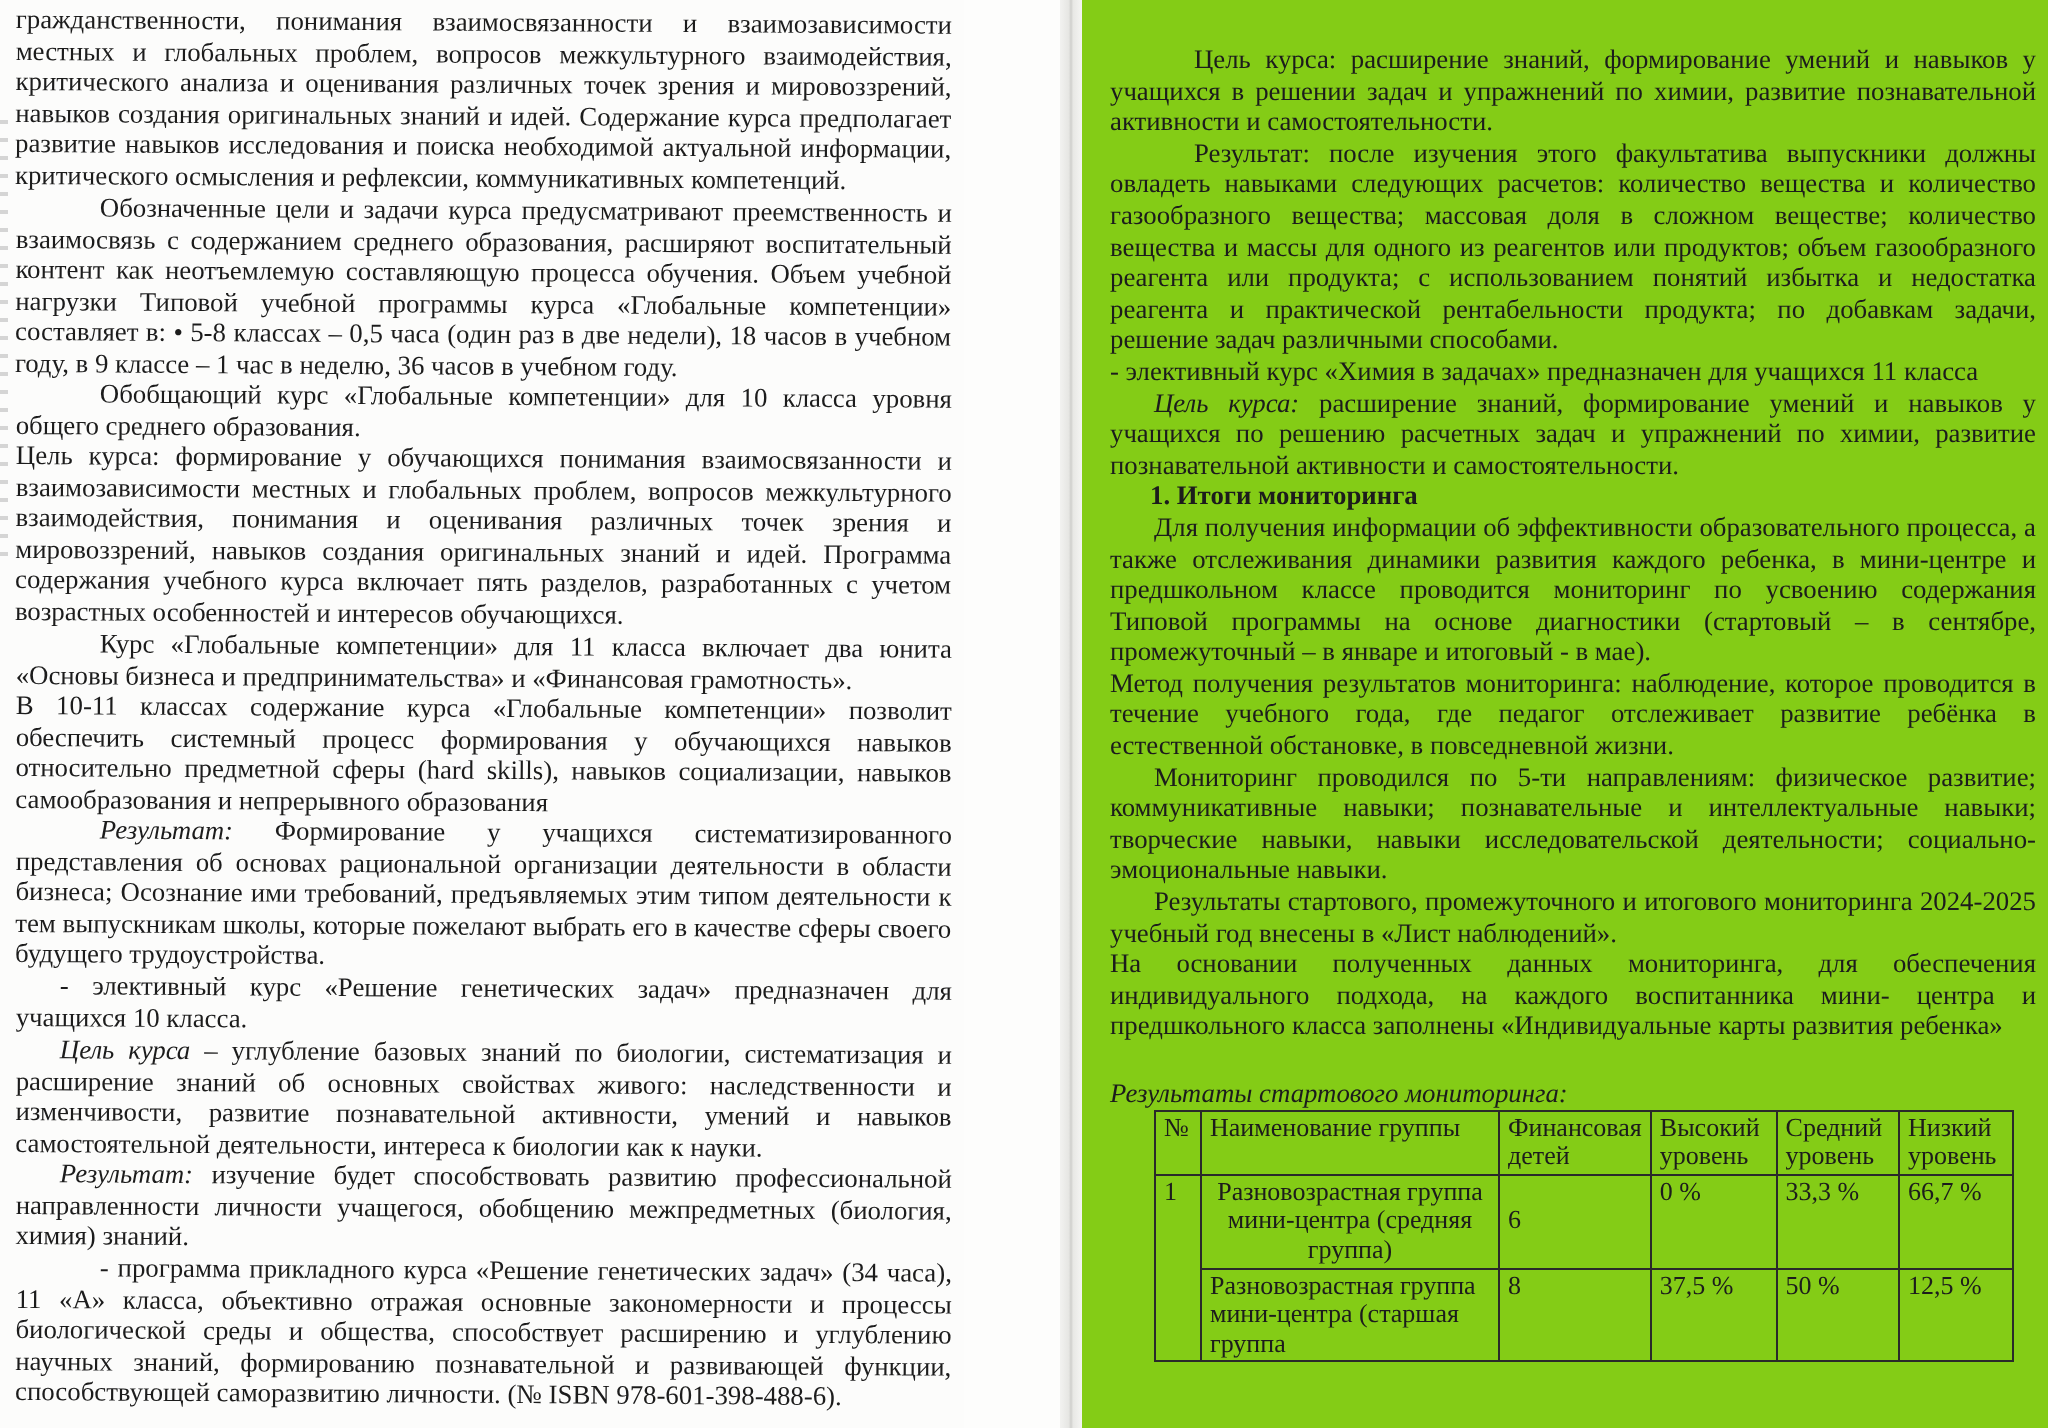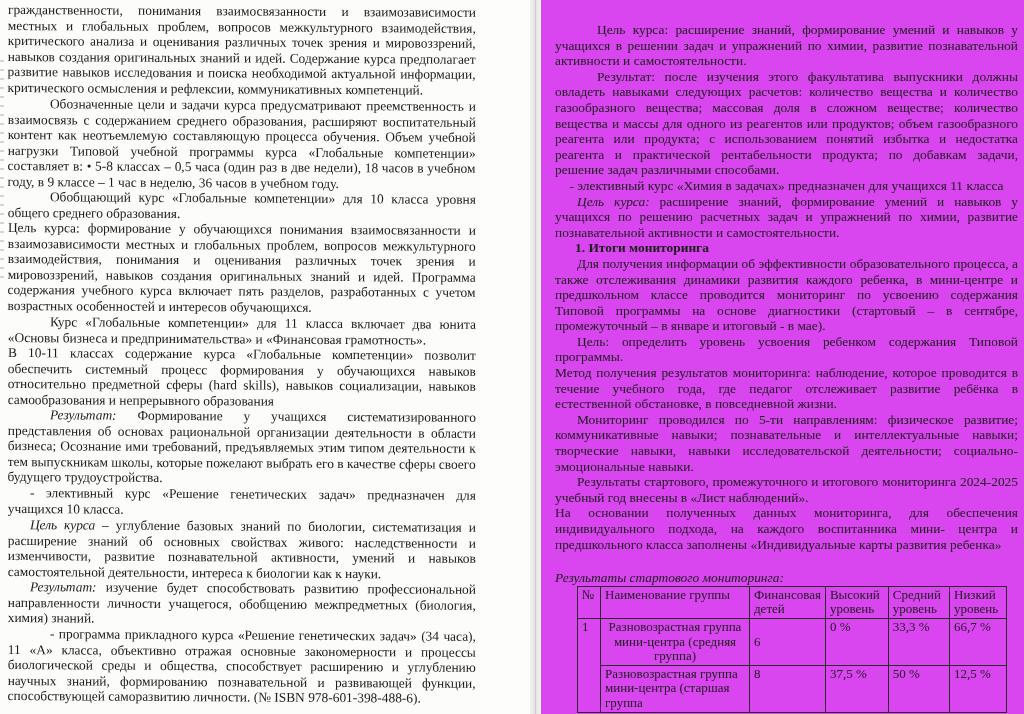--- a/index.html
+++ b/index.html
@@ -5,37 +5,37 @@
   html, body { margin:0; padding:0; }
   body {
     width:1024px; height:714px; overflow:hidden;
     background:#fdfdfc;
     font-family:"Liberation Serif", "DejaVu Serif", serif;
     color:#1c1c1c;
     position:relative;
   }
   .page { position:absolute; top:0; height:714px; box-sizing:border-box; overflow:hidden; }
   .left { left:0; width:482px; background:#fcfcfb; padding:2px 6px 0 8px; }
-  .right { left:541px; width:483px; background:#d946ef; padding:22px 6px 0 14px; }
+  .right { left:541px; width:483px; background:#84cc16; padding:22px 6px 0 14px; }
   .gutter {
     position:absolute; left:530px; top:0; width:11px; height:714px;
     background:linear-gradient(to right,#f2f2f0,#e6e6e3 40%,#cfcfcc 50%,#e8e8e5 60%,#f5f5f3);
   }
   .edge-marks {
     position:absolute; left:0; top:60px; width:4px; height:220px;
     background:repeating-linear-gradient(to bottom,#bbb 0 2px,transparent 2px 9px);
     opacity:.6;
   }
   p { margin:0; text-align:justify; font-size:13.4px; line-height:15.6px; }
   .left p { transform:rotate(0.35deg); transform-origin:left top; }
   .ind { text-indent:42px; }
   .ind-s { text-indent:22px; }
   i { }
   .h1 { font-weight:bold; padding-left:20px; }
-  .center { text-align:center; }
+  .center { }
   .tbl-title { margin-top:18px;font-style:italic; }
   table {
     border-collapse:collapse; margin-left:22px; width:430px;
     font-size:13px; line-height:14.6px;
   }
   td, th {
     border:1px solid #2a2a2a; vertical-align:top; text-align:left;
     font-weight:normal; padding:1px 4px;
   }
   .c-num { width:14px; }
@@ -63,21 +63,20 @@
 
 <div class="gutter"></div>
 
 <div class="page right">
   <p class="ind">Цель курса: расширение знаний, формирование умений и навыков у учащихся в решении задач и упражнений по химии, развитие познавательной активности и самостоятельности.</p>
   <p class="ind">Результат: после изучения этого факультатива выпускники должны овладеть навыками следующих расчетов: количество вещества и количество газообразного вещества; массовая доля в сложном веществе; количество вещества и массы для одного из реагентов или продуктов; объем газообразного реагента или продукта; с использованием понятий избытка и недостатка реагента и практической рентабельности продукта; по добавкам задачи, решение задач различными способами.</p>
   <p class="center">- элективный курс «Химия в задачах» предназначен для учащихся 11 класса</p>
   <p class="ind-s"><i>Цель курса:</i><span> расширение знаний, формирование умений и навыков у     учащихся по решению расчетных задач и упражнений по химии, развитие познавательной активности и самостоятельности.</span></p>
   <p class="h1">1.  Итоги мониторинга</p>
   <p class="ind-s">Для получения информации об эффективности образовательного процесса, а также отслеживания динамики развития каждого ребенка, в мини-центре и предшкольном классе проводится мониторинг по усвоению содержания Типовой программы на основе диагностики (стартовый – в сентябре, промежуточный – в январе и итоговый - в мае).</p>
-  <p class="ind-s">Цель: определить уровень усвоения ребенком содержания Типовой программы.</p>
   <p>Метод получения результатов мониторинга: наблюдение, которое проводится в течение учебного года, где педагог отслеживает развитие ребёнка в естественной обстановке, в повседневной жизни.</p>
   <p class="ind-s">Мониторинг проводился по 5-ти направлениям: физическое развитие; коммуникативные навыки; познавательные и интеллектуальные навыки; творческие навыки, навыки исследовательской деятельности; социально-эмоциональные навыки.</p>
   <p class="ind-s">Результаты стартового, промежуточного и итогового мониторинга 2024-2025 учебный год внесены в «Лист наблюдений».</p>
   <p>На основании полученных данных мониторинга, для обеспечения индивидуального подхода, на каждого воспитанника мини- центра и предшкольного класса заполнены «Индивидуальные карты развития ребенка»</p>
 
   <p class="tbl-title">Результаты стартового мониторинга:</p>
   <table>
     <tbody>
         <tr>
       <th class="c-num">№</th>

